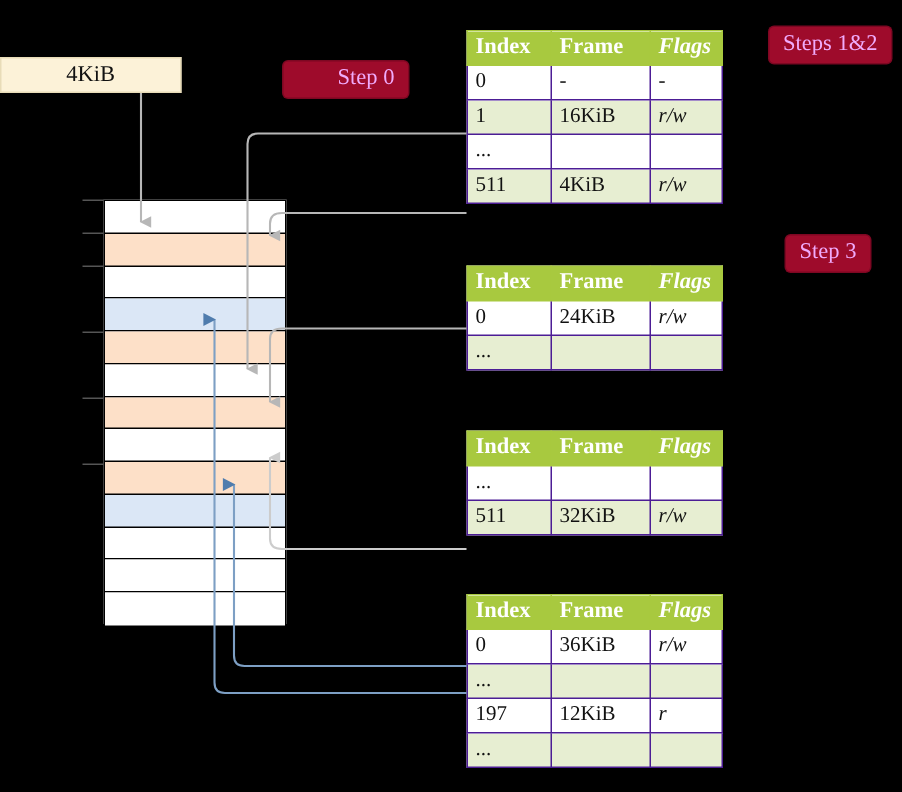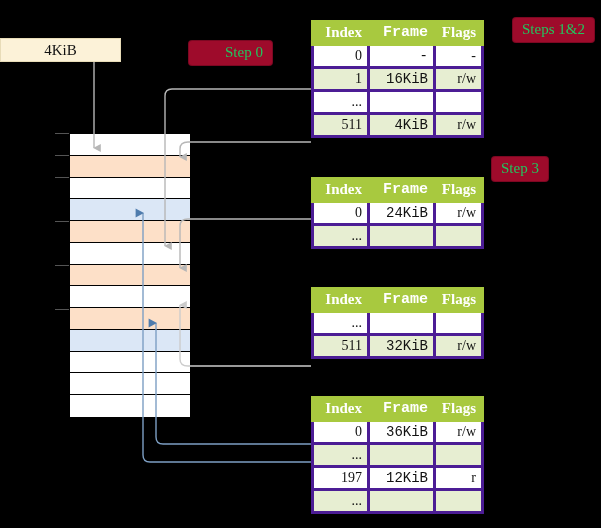--- a/index.html
+++ b/index.html
@@ -18,21 +18,21 @@
     position: absolute;
     left: 0; top: 0;
     width: 601px;
     height: 528px;
   }
 
   
   .step-badge {
     position: absolute;
     background: #9e0b2b;
-    color: #22c55e;
+    color: #f0abfc;
     font-family: "Liberation Serif", "DejaVu Serif", serif;
     font-size: 15px;
     line-height: 19px;
     padding: 2px 9px 3px 9px;
     border-radius: 3px;
     white-space: nowrap;
     box-shadow: 0 0 0 1px #7d0722;
     text-align: center;
   }
 
@@ -51,46 +51,46 @@
   
   .ptable {
     position: absolute;
     border-collapse: collapse;
     background: #ffffff;
     font-size: 14px;
     box-sizing: border-box;
     table-layout: fixed;
   }
   .ptable th, .ptable td {
-    border: 3px solid #4c1d95;
+    border: 1px solid #4c1d95;
     padding: 1px 5px 2px 5px;
     height: 23px;
     box-sizing: border-box;
-    text-align: right;
+    text-align: left;
     font-weight: normal;
     color: #111111;
     overflow: hidden;
     white-space: nowrap;
   }
   .ptable th {
     background: #a8c93f;
     color: #ffffff;
     font-weight: bold;
     font-size: 15px;
     border-color: #a8c93f;
   }
   .ptable tr.alt td {
     background: #e7eed2;
   }
   .ptable td.hl {
     background: #faf68a;
   }
   .col-index { width: 56px; }
-  .col-frame { width: 66px; font-family: Liberation Mono, monospace; }
-  .col-flags { width: 48px; }
+  .col-frame { width: 66px; }
+  .col-flags { width: 48px; font-style: italic; }
 
   
   #memcol {
     position: absolute;
     box-sizing: border-box;
     border: 1px solid #000000;
     background: #ffffff;
   }
   .mrow {
     box-sizing: border-box;
@@ -122,21 +122,21 @@
 <body>
 
 <div id="stage">
 
   <div class="mem-request" style="left:0px; top:38px; width:121px; height:24px;">4KiB</div>
 
   <div class="step-badge" style="left:189px; top:41px;padding-left:36px;">Step 0</div>
 
   <div class="step-badge" style="left:513px; top:18px;">Steps 1&amp;2</div>
 
-  <div class="step-badge" style="left:492px; top:157px;">Step 3</div>
+  <div class="step-badge" style="left:524px; top:157px;">Step 3</div>
 
 
   <div id="memcol" style="left:69px; top:133px; width:122px; height:283px;">
       <div class="mrow white" style="height: 21.7692px;"></div>
       <div class="mrow orange" style="height: 21.7692px;"></div>
       <div class="mrow white" style="height: 21.7692px;"></div>
       <div class="mrow blue" style="height: 21.7692px;"></div>
       <div class="mrow orange" style="height: 21.7692px;"></div>
       <div class="mrow white" style="height: 21.7692px;"></div>
       <div class="mrow orange" style="height: 21.7692px;"></div>

